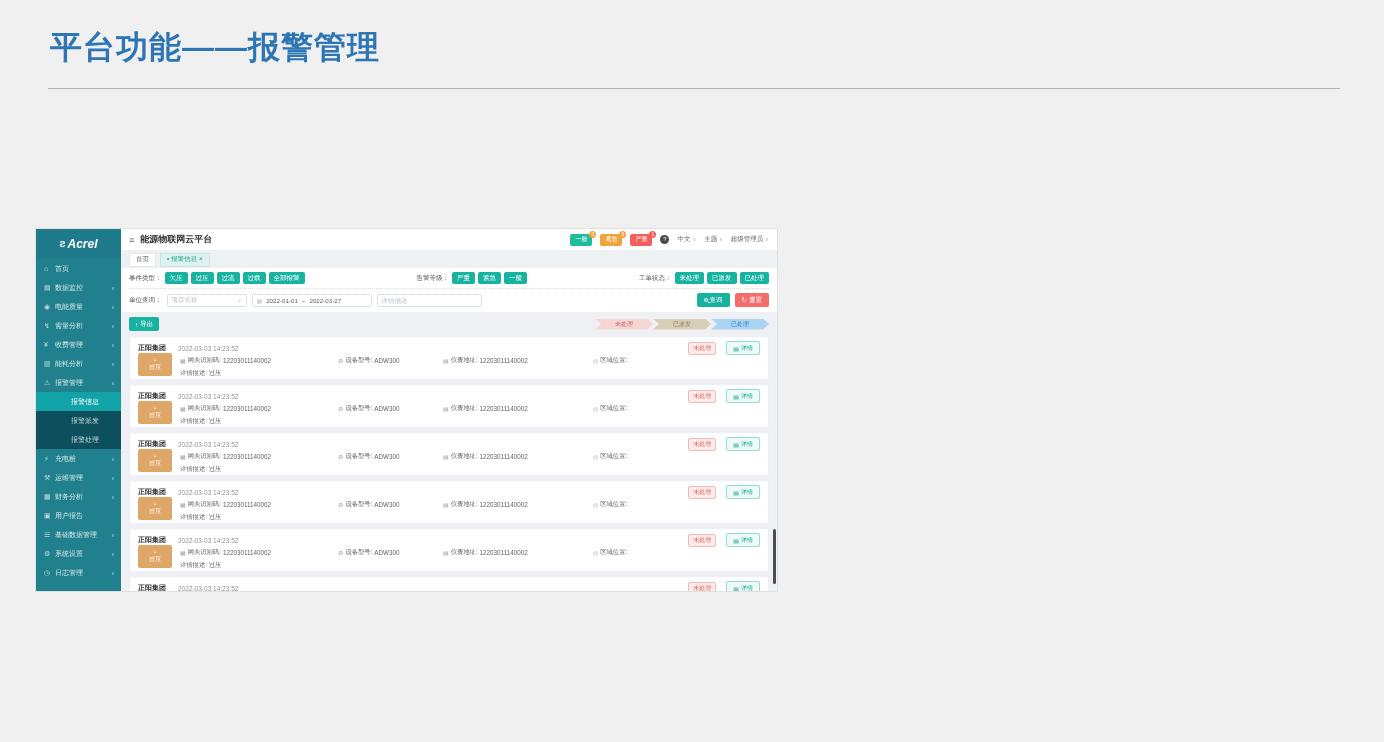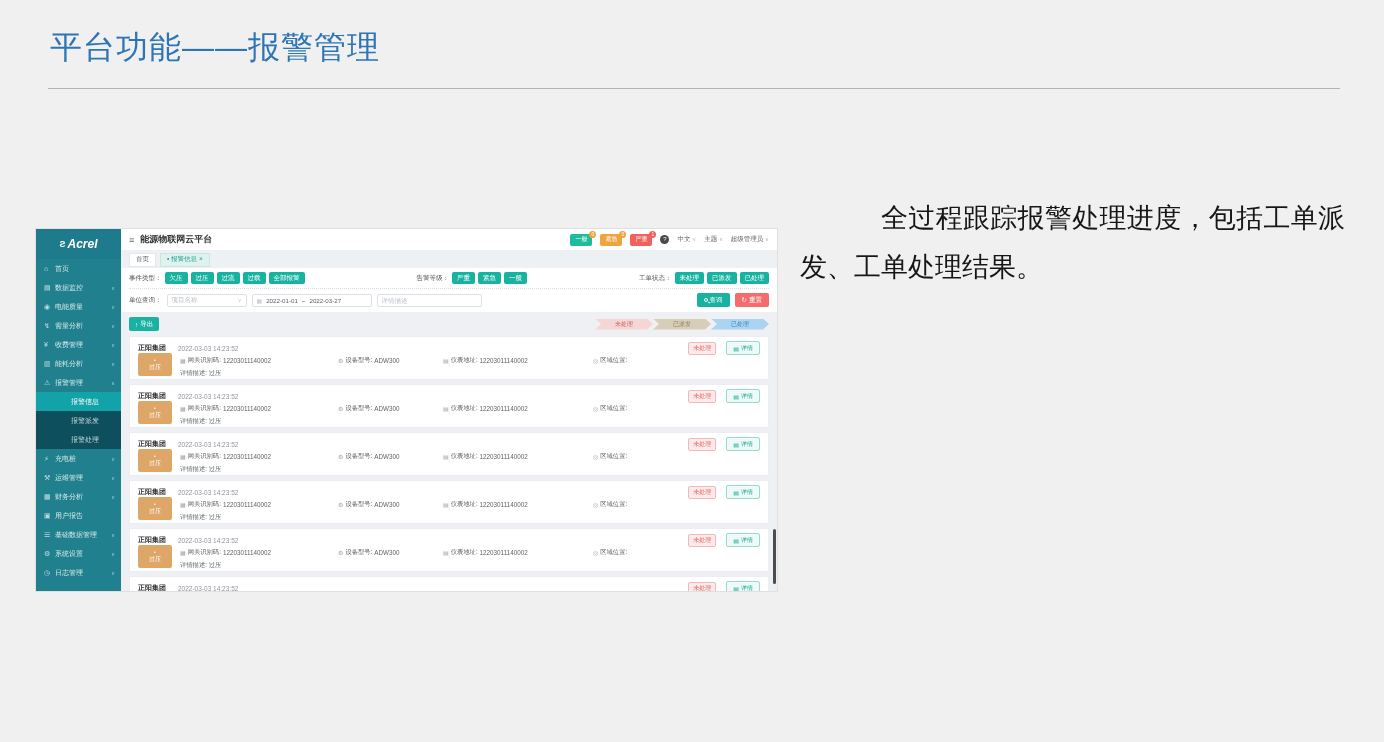--- a/index.html
+++ b/index.html
@@ -1,20 +1,20 @@
 <!DOCTYPE html>
 <html><head>
 <meta charset="utf-8">
 <style>
   * { margin:0; padding:0; box-sizing:border-box; }
   html,body { width:1384px; height:742px; }
   body { font-family:"Liberation Sans","DejaVu Sans",sans-serif; background:#f0f0f0; position:relative; overflow:hidden; }
 
   
-  .slide-title { position:absolute; left:50px; top:26px; font-size:32px; font-weight:normal; color:#2e75b6; letter-spacing:1px; }
+  .slide-title { position:absolute; left:50px; top:26px; font-size:32px; font-weight:bold; color:#2e75b6; letter-spacing:1px; }
   .title-divider { position:absolute; left:48px; top:88px; width:1292px; border-top:1px solid #b3b3b3; }
 
   .desc-block { position:absolute; left:800px; top:194px; width:545px; font-size:27px; line-height:49px; color:#161616; text-align:justify; }
   .desc-block p { text-indent:3em; margin:0; }
 
   
   .app { position:absolute; left:35px; top:228px; width:743px; height:364px; background:#fff; border:1px solid #e0e0e0; display:flex; overflow:hidden; font-size:7px; }
 
   
   .sidebar { width:85px; background:#20808d; flex:0 0 85px; display:flex; flex-direction:column; }
@@ -547,14 +547,13 @@
 
           </div>
         </div>
     </div>
 
     <div class="scroll-thumb"></div>
   </div>
 </div>
 
 <div class="desc-block">
-  <p>全过程跟踪报警处理进度，包括工单派发、工单处理结果。</p>
 </div>
 
 </body></html>

